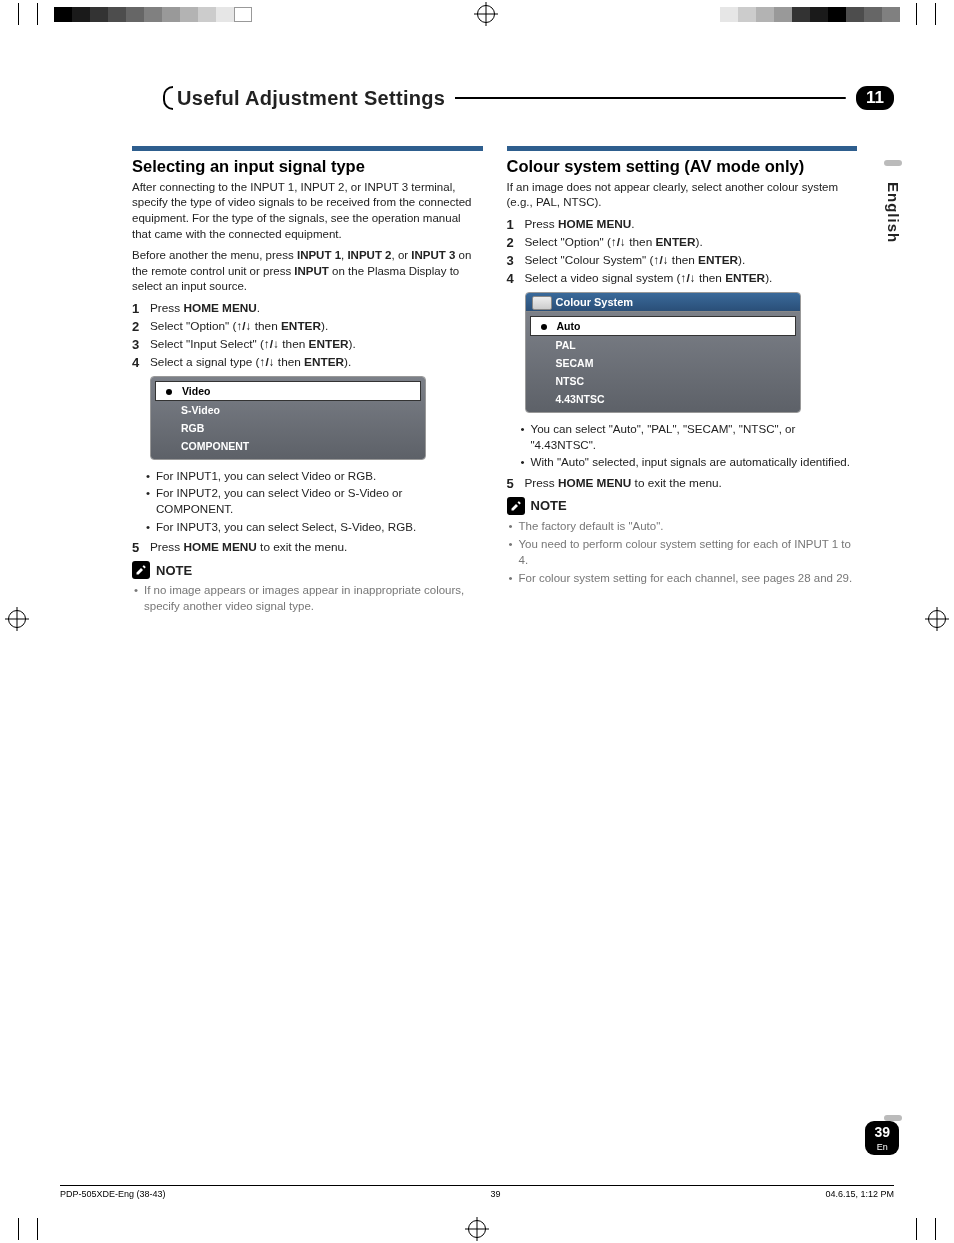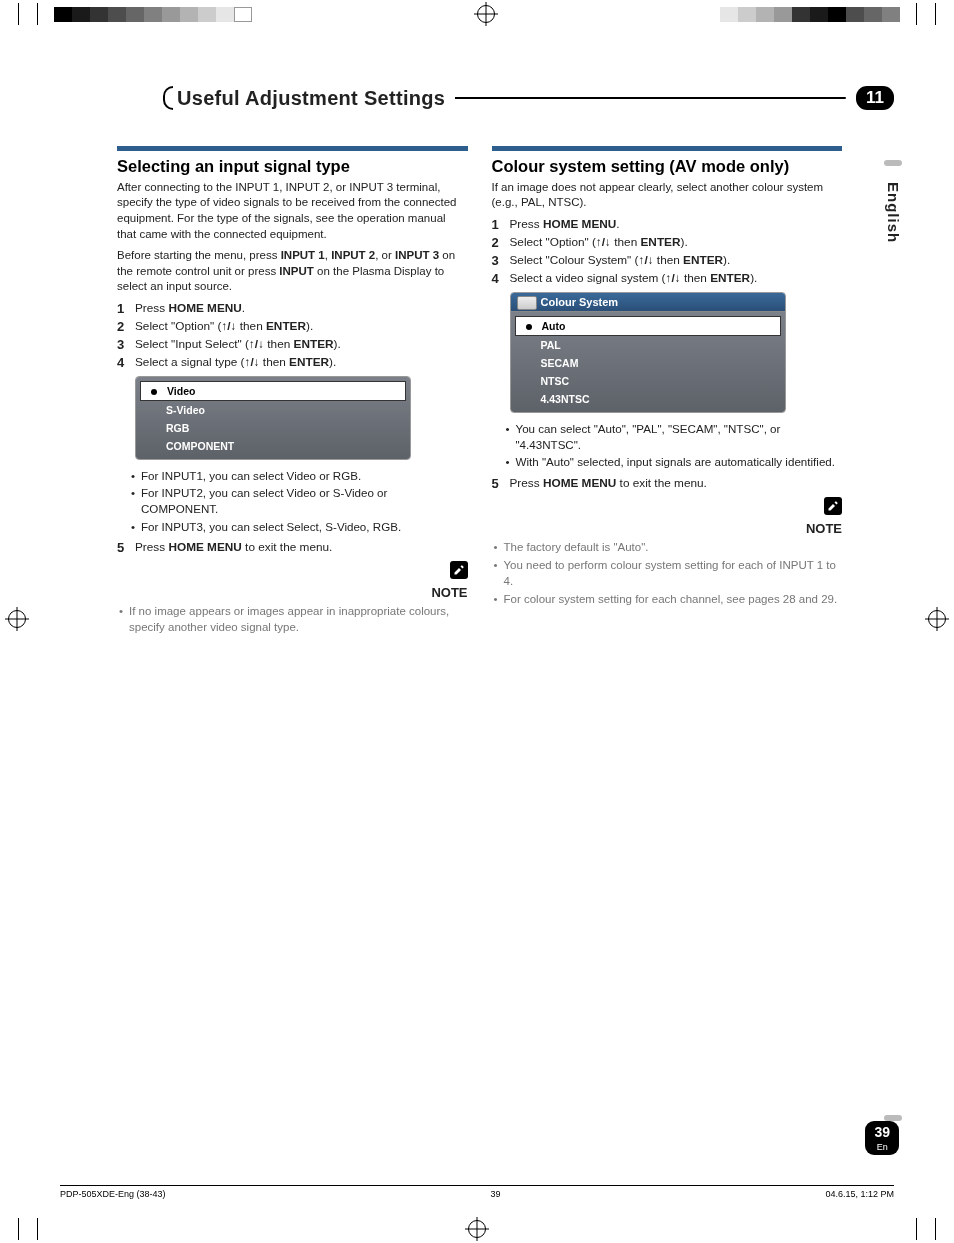--- a/index.html
+++ b/index.html
@@ -55,21 +55,21 @@
     flex:1; height:2px; background:#000; margin-left:10px;
     border-radius: 0 2px 2px 0;
   }
   .chapter-badge {
     background:#000; color:#fff; font-weight:900; font-size:17px;
     border-radius: 11px; padding: 2px 10px; min-width: 34px; text-align:center;
   }
 
   
   .content {
-    position:absolute; top: 146px; left: 117px; width: 725px;
+    position:absolute; top: 146px; left: 132px; width: 725px;
     display:flex; gap: 24px;
   }
   .col { width: 50%; }
   .accent-bar { height: 5px; background:#2e5e8e; margin-bottom: 6px; }
   .col h2 {
     font-size: 16.5px; font-weight: 900; color:#000; margin-bottom: 4px;
     line-height: 1.15;
   }
   .intro, p.body { font-size: 11.5px; line-height: 1.35; margin-bottom: 6px; }
   .step-list { list-style:none; margin: 6px 0; }
@@ -103,21 +103,21 @@
   }
   .osd-item.selected {
     background:#fff; color:#000; border:1px solid #333;
   }
   .osd-item.selected::before{
     content:""; position:absolute; left:10px; top:7px; width:6px; height:6px;
     background:#000; border-radius:50%;
   }
 
   
-  .note-row { display:flex; align-items:flex-end; gap:6px; margin-top:6px; margin-bottom:4px;flex-direction:column;}
+  .note-row { display:flex; align-items:center; gap:6px; margin-top:6px; margin-bottom:4px;}
   .note-icon {
     width:18px; height:18px; background:#000; border-radius:3px;
     display:flex; align-items:center; justify-content:center;
   }
   .note-icon svg { width:12px; height:12px; }
   .note-label { font-weight:900; font-size:13px; }
   .note-list { list-style:none; margin-left:2px;}
   .note-list li {
     position:relative; padding-left:10px; font-size:11.5px; color:#777;
     line-height:1.35; margin-bottom:3px;
@@ -222,21 +222,21 @@
 <div class="side-pill"></div>
 <div class="lang-tab">English</div>
 
 <div class="content">
 
   <div class="col">
     <div class="accent-bar"></div>
     <h2>Selecting an input signal type</h2>
     <p class="intro">After connecting to the INPUT 1, INPUT 2, or INPUT 3 terminal, specify the type of video signals to be received from the connected equipment. For the type of the signals, see the operation manual that came with the connected equipment.</p>
     <p class="body">
-      <span>Before starting the menu, press </span><b>INPUT 1</b><span>, </span><b>INPUT 2</b><span>, or </span><b>INPUT 3</b><span> on the remote control unit or press </span><b>INPUT</b><span> on the Plasma Display to select an input source.</span>
+      <span>Before another the menu, press </span><b>INPUT 1</b><span>, </span><b>INPUT 2</b><span>, or </span><b>INPUT 3</b><span> on the remote control unit or press </span><b>INPUT</b><span> on the Plasma Display to select an input source.</span>
     </p>
 
     <ol class="step-list">
       <li>
           <span class="step-num">1</span>
         <span class="step-text"><span>Press </span><b>HOME MENU</b><span>.</span></span>
       </li>
       <li>
           <span class="step-num">2</span>
         <span class="step-text"><span>Select "Option" (</span><span class="arrow">↑/↓</span><span> then </span><b>ENTER</b><span>).</span></span>

